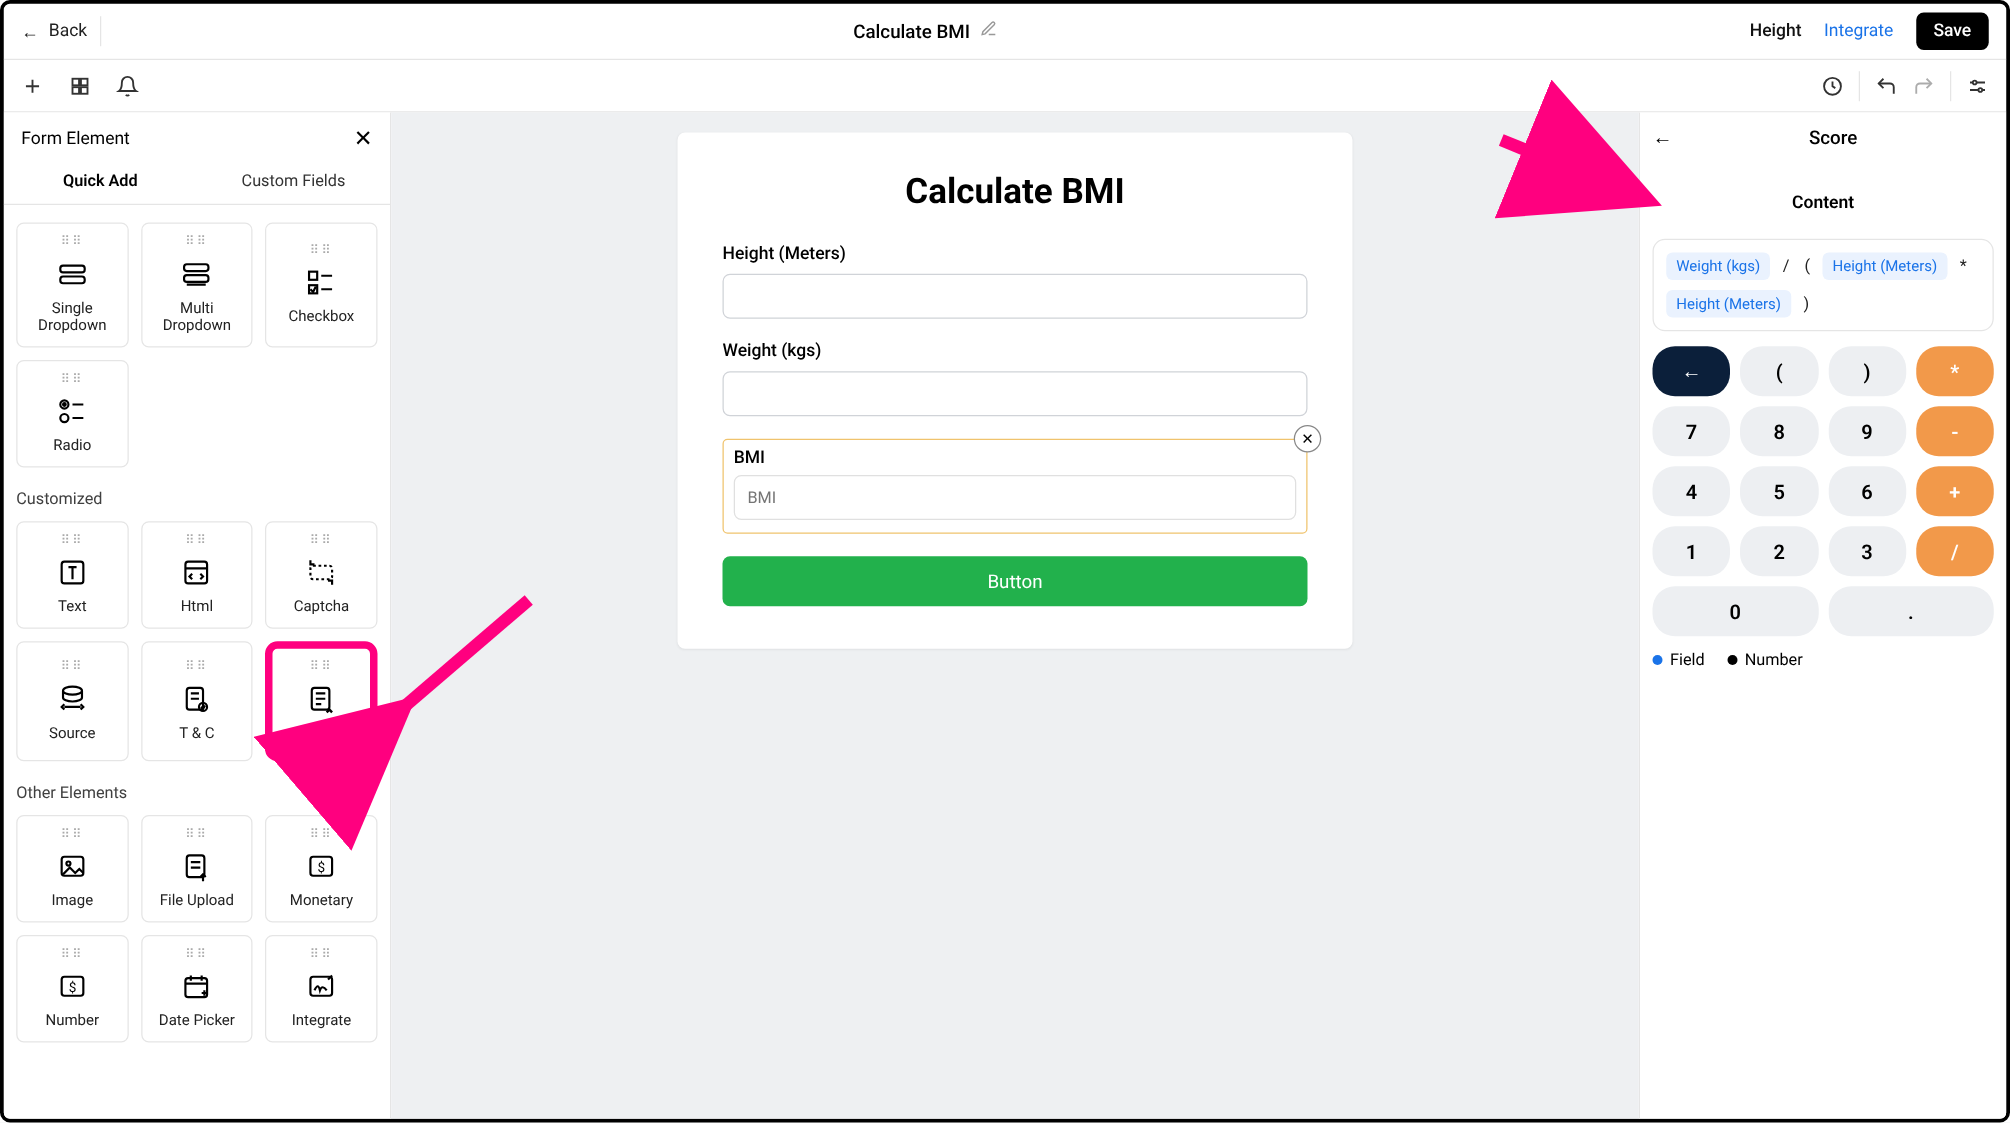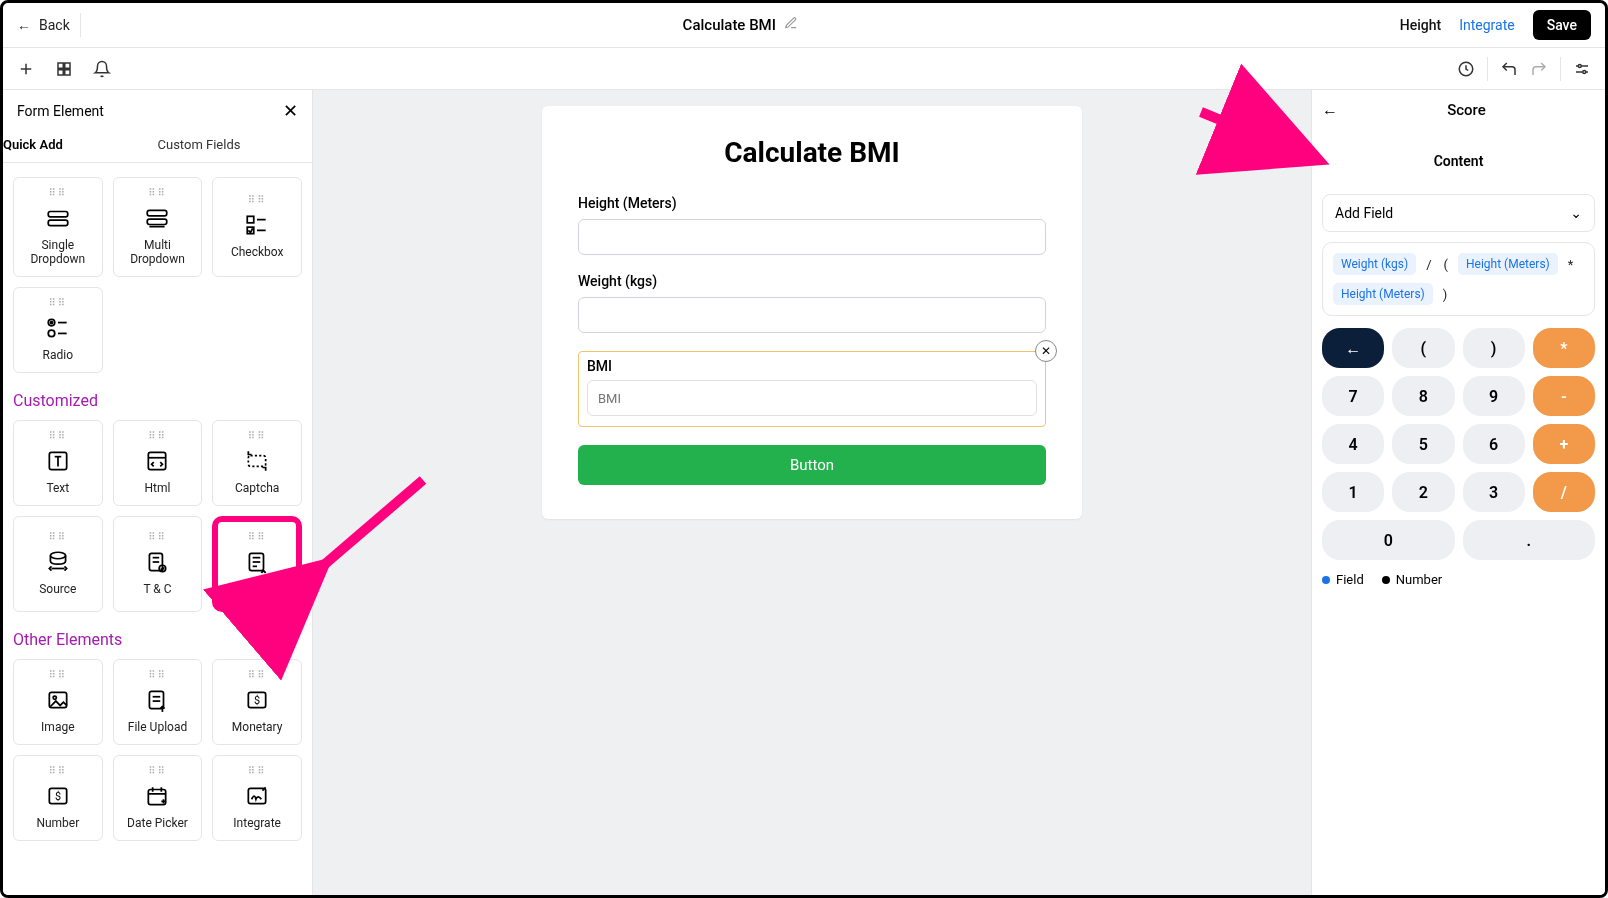--- a/index.html
+++ b/index.html
@@ -20,29 +20,29 @@
   .ticon { width: 18px; height: 18px; display: inline-flex; align-items: center; justify-content: center; cursor: pointer; color:#333;}
   .vsep { width: 1px; height: 24px; background: #e5e5e5; }
   
   .main { display: flex; height: calc(100% - 87px); }
   
   
   .left-panel { width: 310px; border-right: 1px solid #e5e5e5; display: flex; flex-direction: column; background:#fff;}
   .lp-header { display: flex; justify-content: space-between; align-items: center; padding: 10px 14px 6px; font-size: 14px; }
   .close-x { font-size: 18px; cursor: pointer; font-weight:400;}
   .lp-tabs { display: flex; border-bottom: 1px solid #e5e5e5; }
-  .lp-tab { flex: 1; text-align: left; padding: 10px 0; font-size: 13px; cursor: pointer; color:#333;}
+  .lp-tab { flex: 1; text-align: center; padding: 10px 0; font-size: 13px; cursor: pointer; color:#333;}
   .lp-tab.active { font-weight: 600; color: #000; }
   .lp-content { padding: 14px 10px; overflow-y: auto; flex: 1; }
   .elements-grid { display: grid; grid-template-columns: repeat(3, 1fr); gap: 10px; margin-bottom: 18px; }
   .element-card { border: 1px solid #e5e5e5; border-radius: 6px; padding: 10px 4px 10px; text-align: center; cursor: grab; font-size: 12px; color: #222; display: flex; flex-direction: column; align-items: center; gap: 6px; min-height:76px; justify-content:center;}
   .element-handle { color: #aaa; font-size: 10px; letter-spacing: 2px; line-height:1;}
   .element-icon { width: 30px; height: 28px; display: flex; align-items: center; justify-content: center; }
   .element-icon svg { width: 26px; height: 26px; }
-  .section-label { font-size: 16px; color: #a21caf; margin: 6px 0 10px; }
+  .section-label { font-size: 13px; color: #404040; margin: 6px 0 10px; }
   .score-highlight { border: 6px solid #ff007f; border-radius: 10px; padding:0; }
   .score-highlight .element-card{border:none;}
   
   
   .canvas { flex: 1; background: #eef0f2; padding: 16px 0; display: flex; justify-content: center; position:relative;}
   .form-card { width: 540px; background: #fff; border-radius: 6px; padding: 30px 36px 34px; position: relative; box-shadow: 0 1px 2px rgba(0,0,0,.06); align-self:flex-start;}
   .form-title { font-size: 28px; font-weight: 700; text-align: center; margin-bottom: 26px; }
   .form-field { margin-bottom: 18px; }
   .form-label { font-size: 14px; font-weight: 500; margin-bottom: 8px; display: block; }
   .form-input { width: 100%; border: 1px solid #d0d3d8; border-radius: 6px; height: 36px; padding: 0 10px; font-size: 13px; }
@@ -426,24 +426,20 @@
   </div>
 
   <div class="right-panel">
     <div class="rp-header">
       <span class="rp-back">←</span>
       <span class="rp-title">Score</span>
     </div>
     <div class="rp-tabs">
       <div class="rp-tab content">Content</div>
     </div>
-    <div class="add-field-row">
-      <span>Add Field</span>
-      <span>⌄</span>
-    </div>
     <div class="formula-box" id="formula-box">
         <span class="token-field">Weight (kgs)</span>
         <span class="token-op">/</span>
         <span class="token-op">(</span>
         <span class="token-field">Height (Meters)</span>
         <span class="token-op">*</span>
         <span class="token-field">Height (Meters)</span>
         <span class="token-op">)</span>
       </div>
     <div class="calc-pad">

